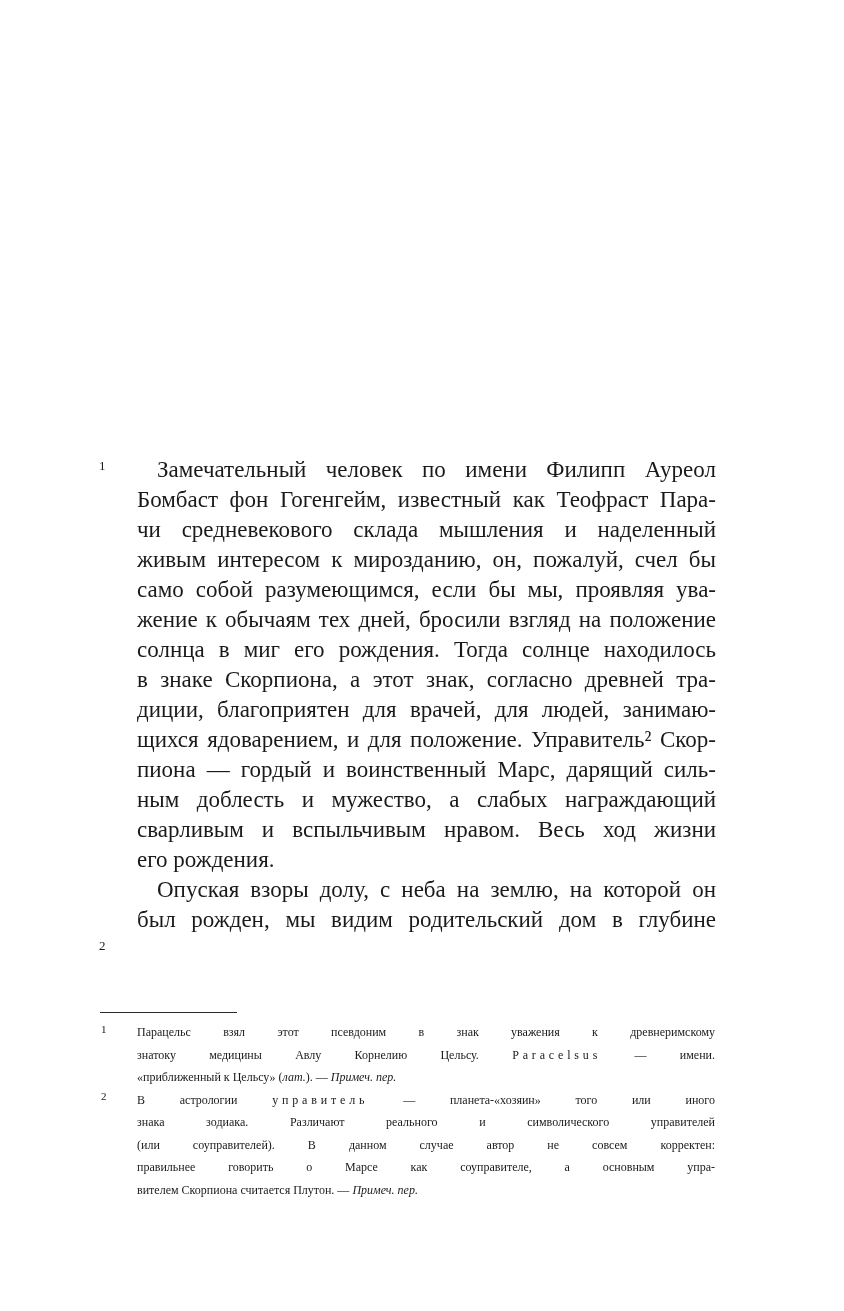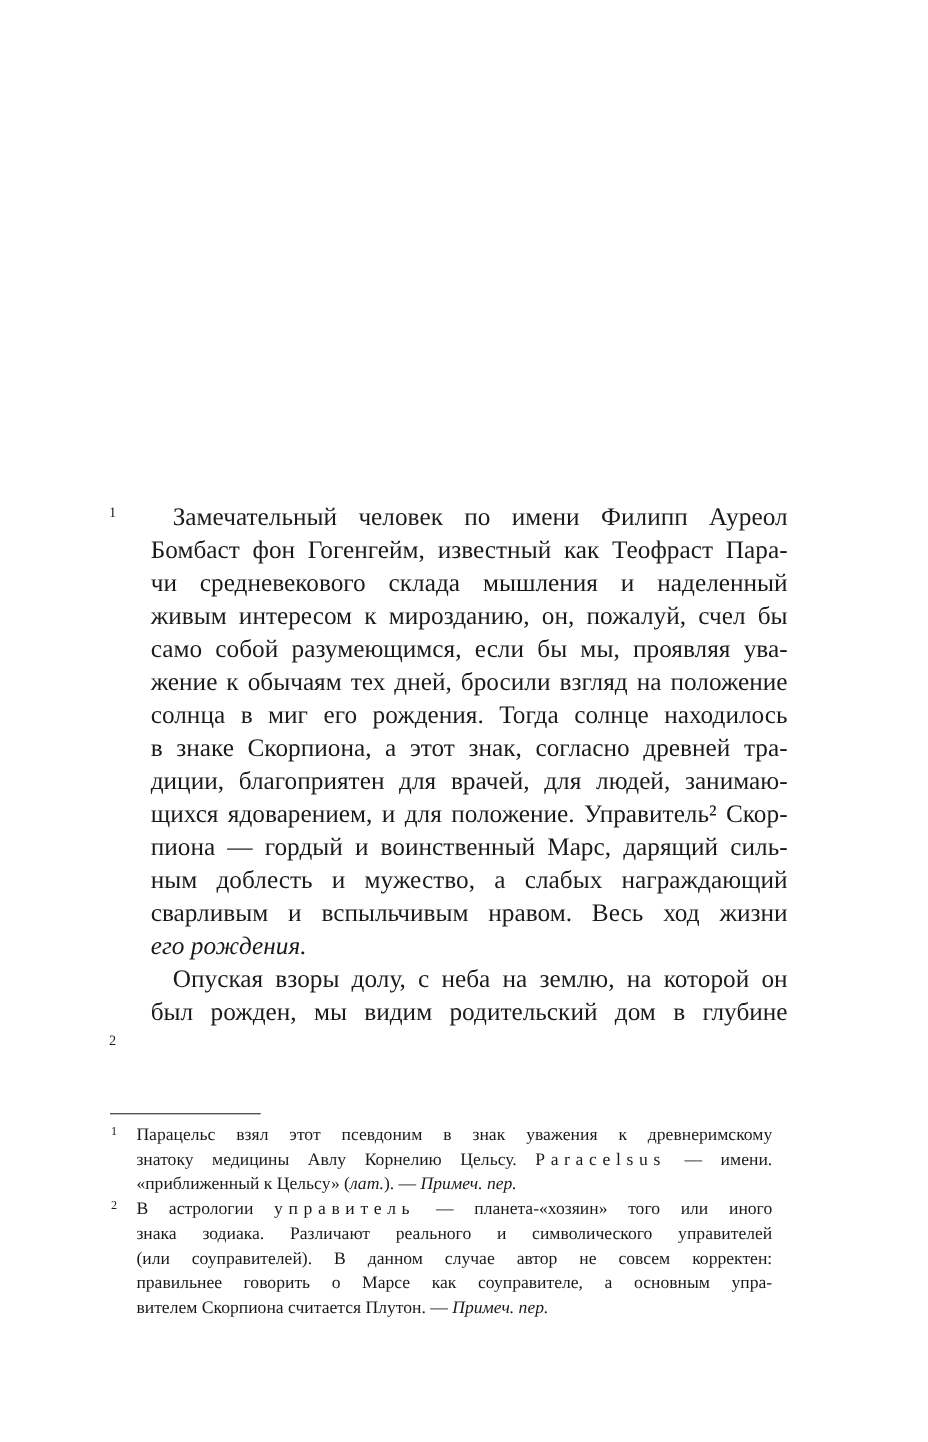--- a/index.html
+++ b/index.html
@@ -26,42 +26,42 @@
     top: 455px;
     width: 579px;
     font-size: 23px;
     line-height: 30px;
   }
   .line {
     text-align: justify;
     text-align-last: justify;
   }
   .line.indent { text-indent: 20px; }
-  .line.para-end { text-align-last: left; font-style: italic; }
+  .line.para-end { text-align-last: left; }
   .footnote-rule {
     position: absolute;
     left: 100px;
     top: 1012px;
     width: 137px;
     height: 0;
     border-top: 1.6px solid #2a2a2a;
   }
   .fn-marker {
     position: absolute;
     left: 101px;
     font-size: 11px;
     line-height: 11px;
     color: #1a1a1a;
   }
   .footnotes {
     position: absolute;
-    left: 124px;
+    left: 137px;
     top: 1021px;
     width: 578px;
-    font-size: 16px;
+    font-size: 12px;
     line-height: 22.5px;
   }
   .fn-line {
     text-align: justify;
     text-align-last: justify;
   }
   .fn-line.fn-end { text-align-last: left; }
   .it { font-style: italic; }
   .sp { letter-spacing: 0.32em; }
 </style>

